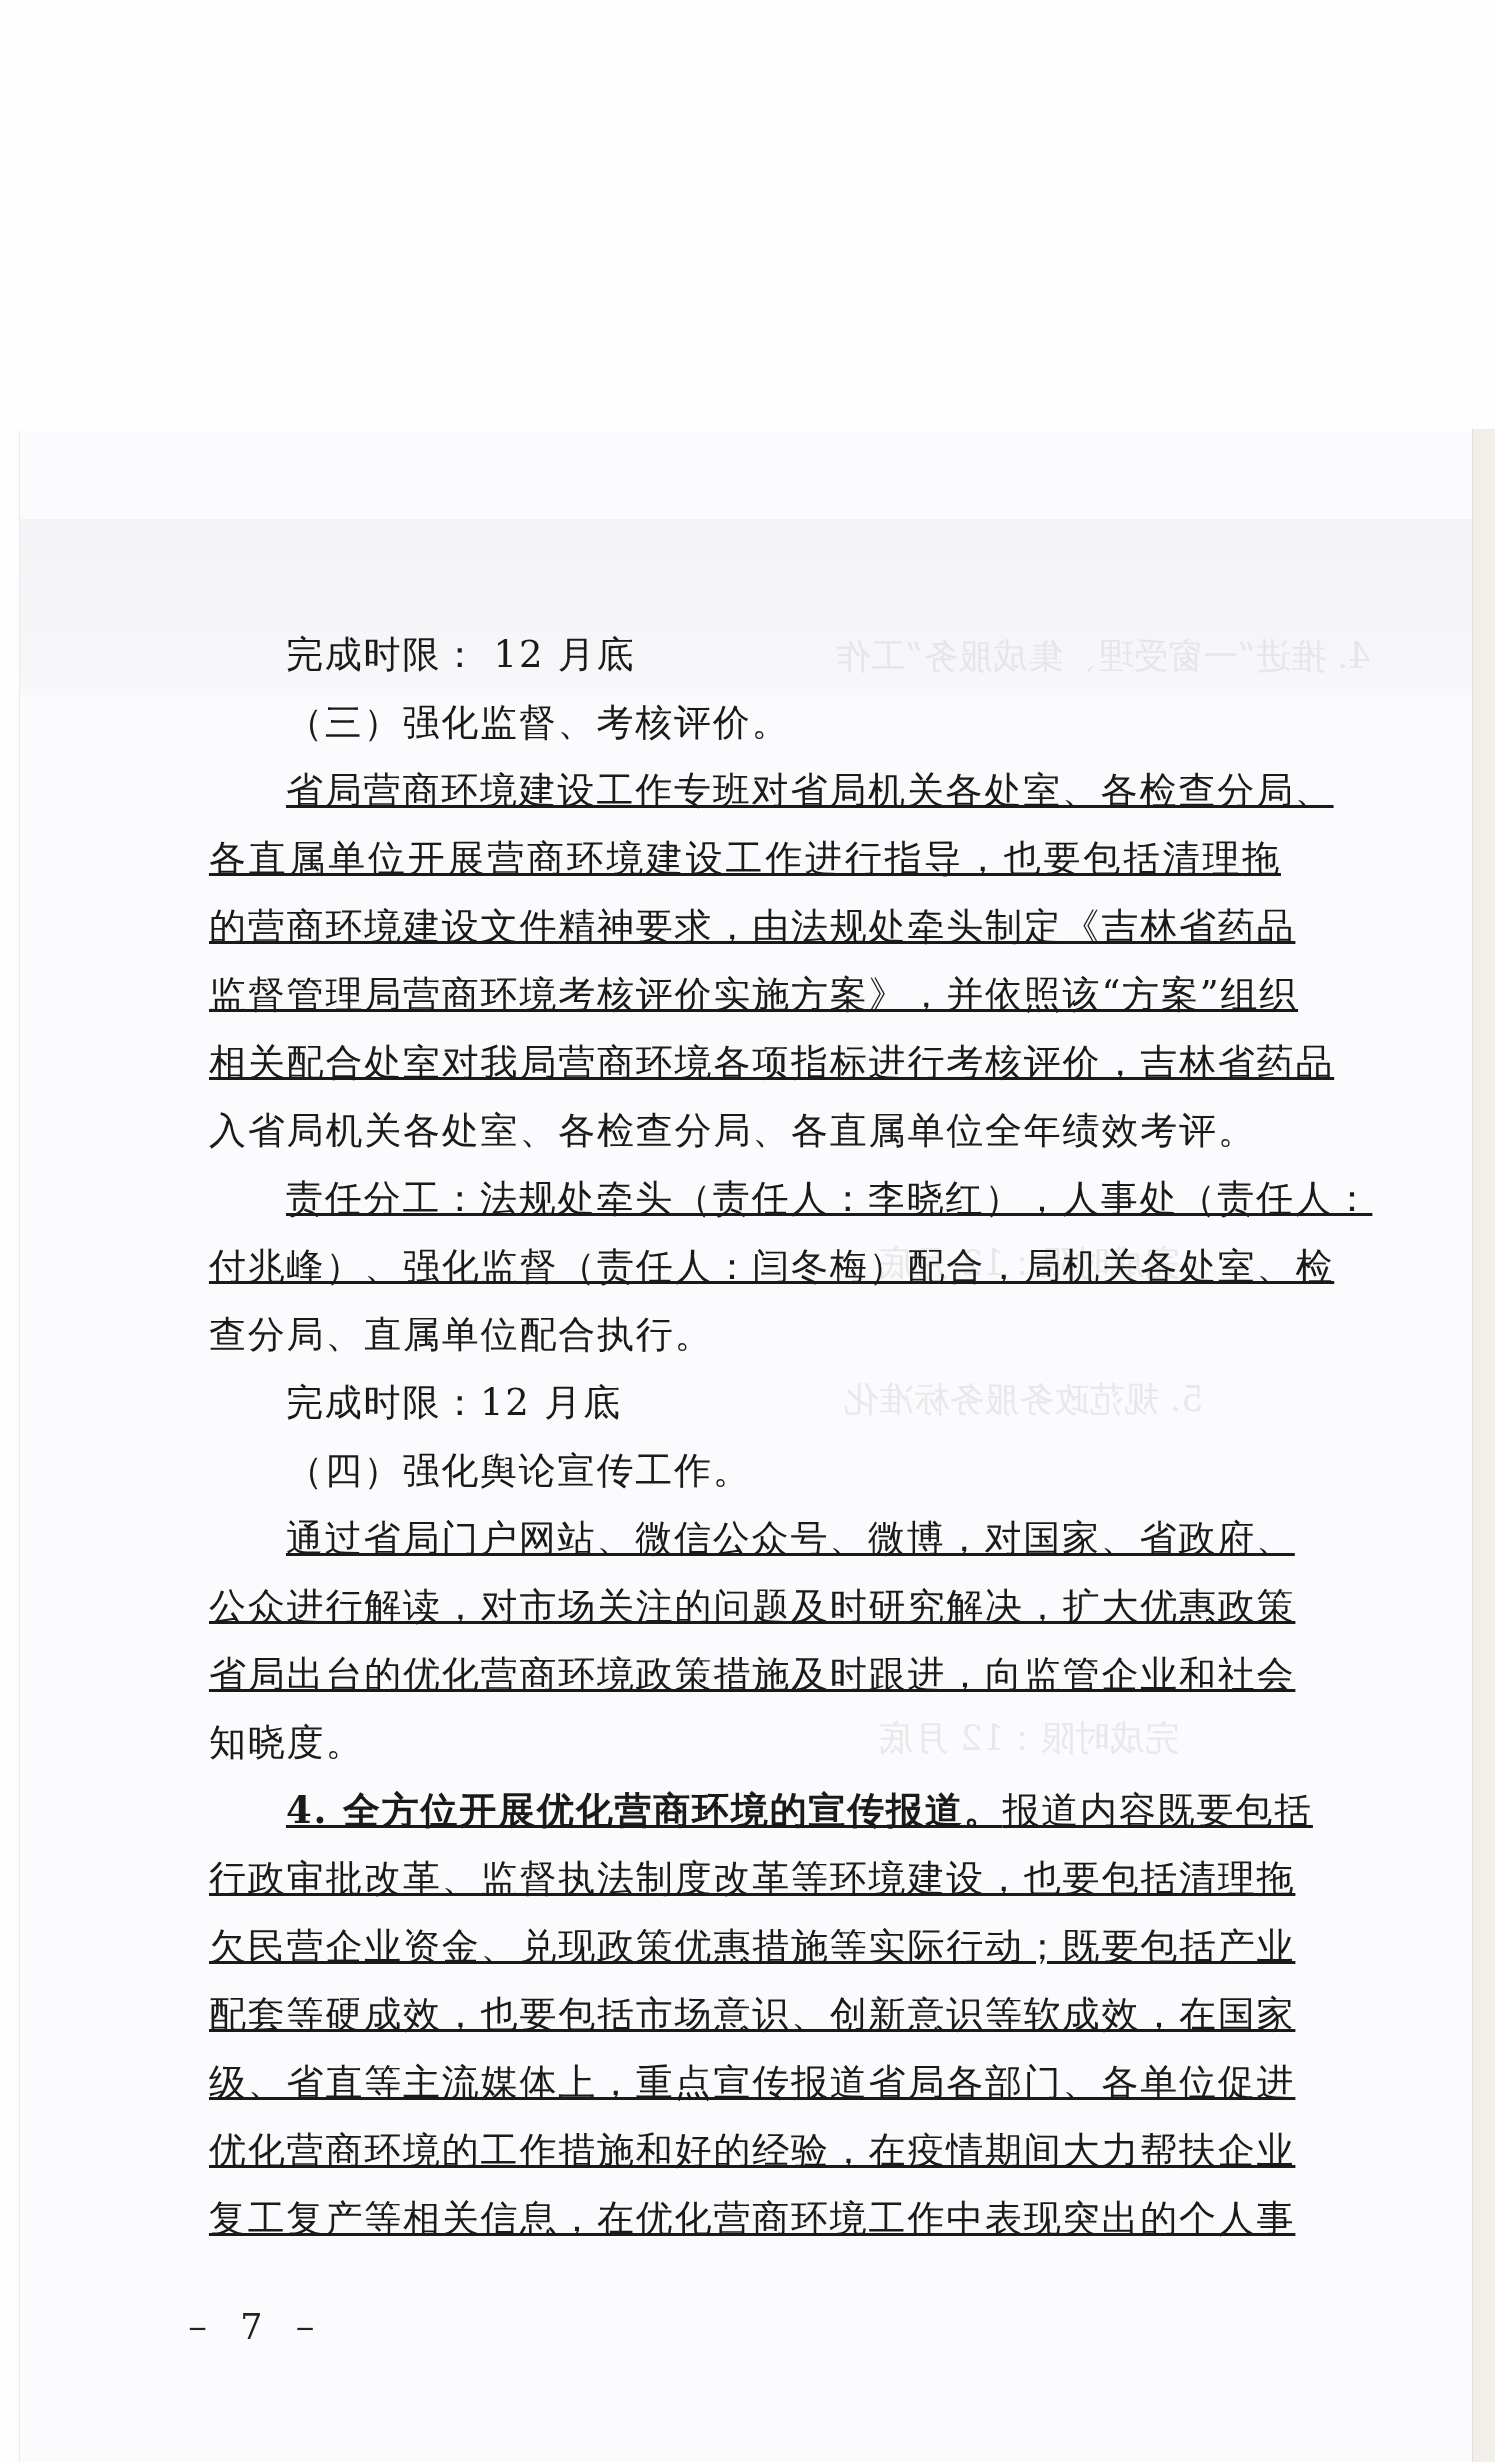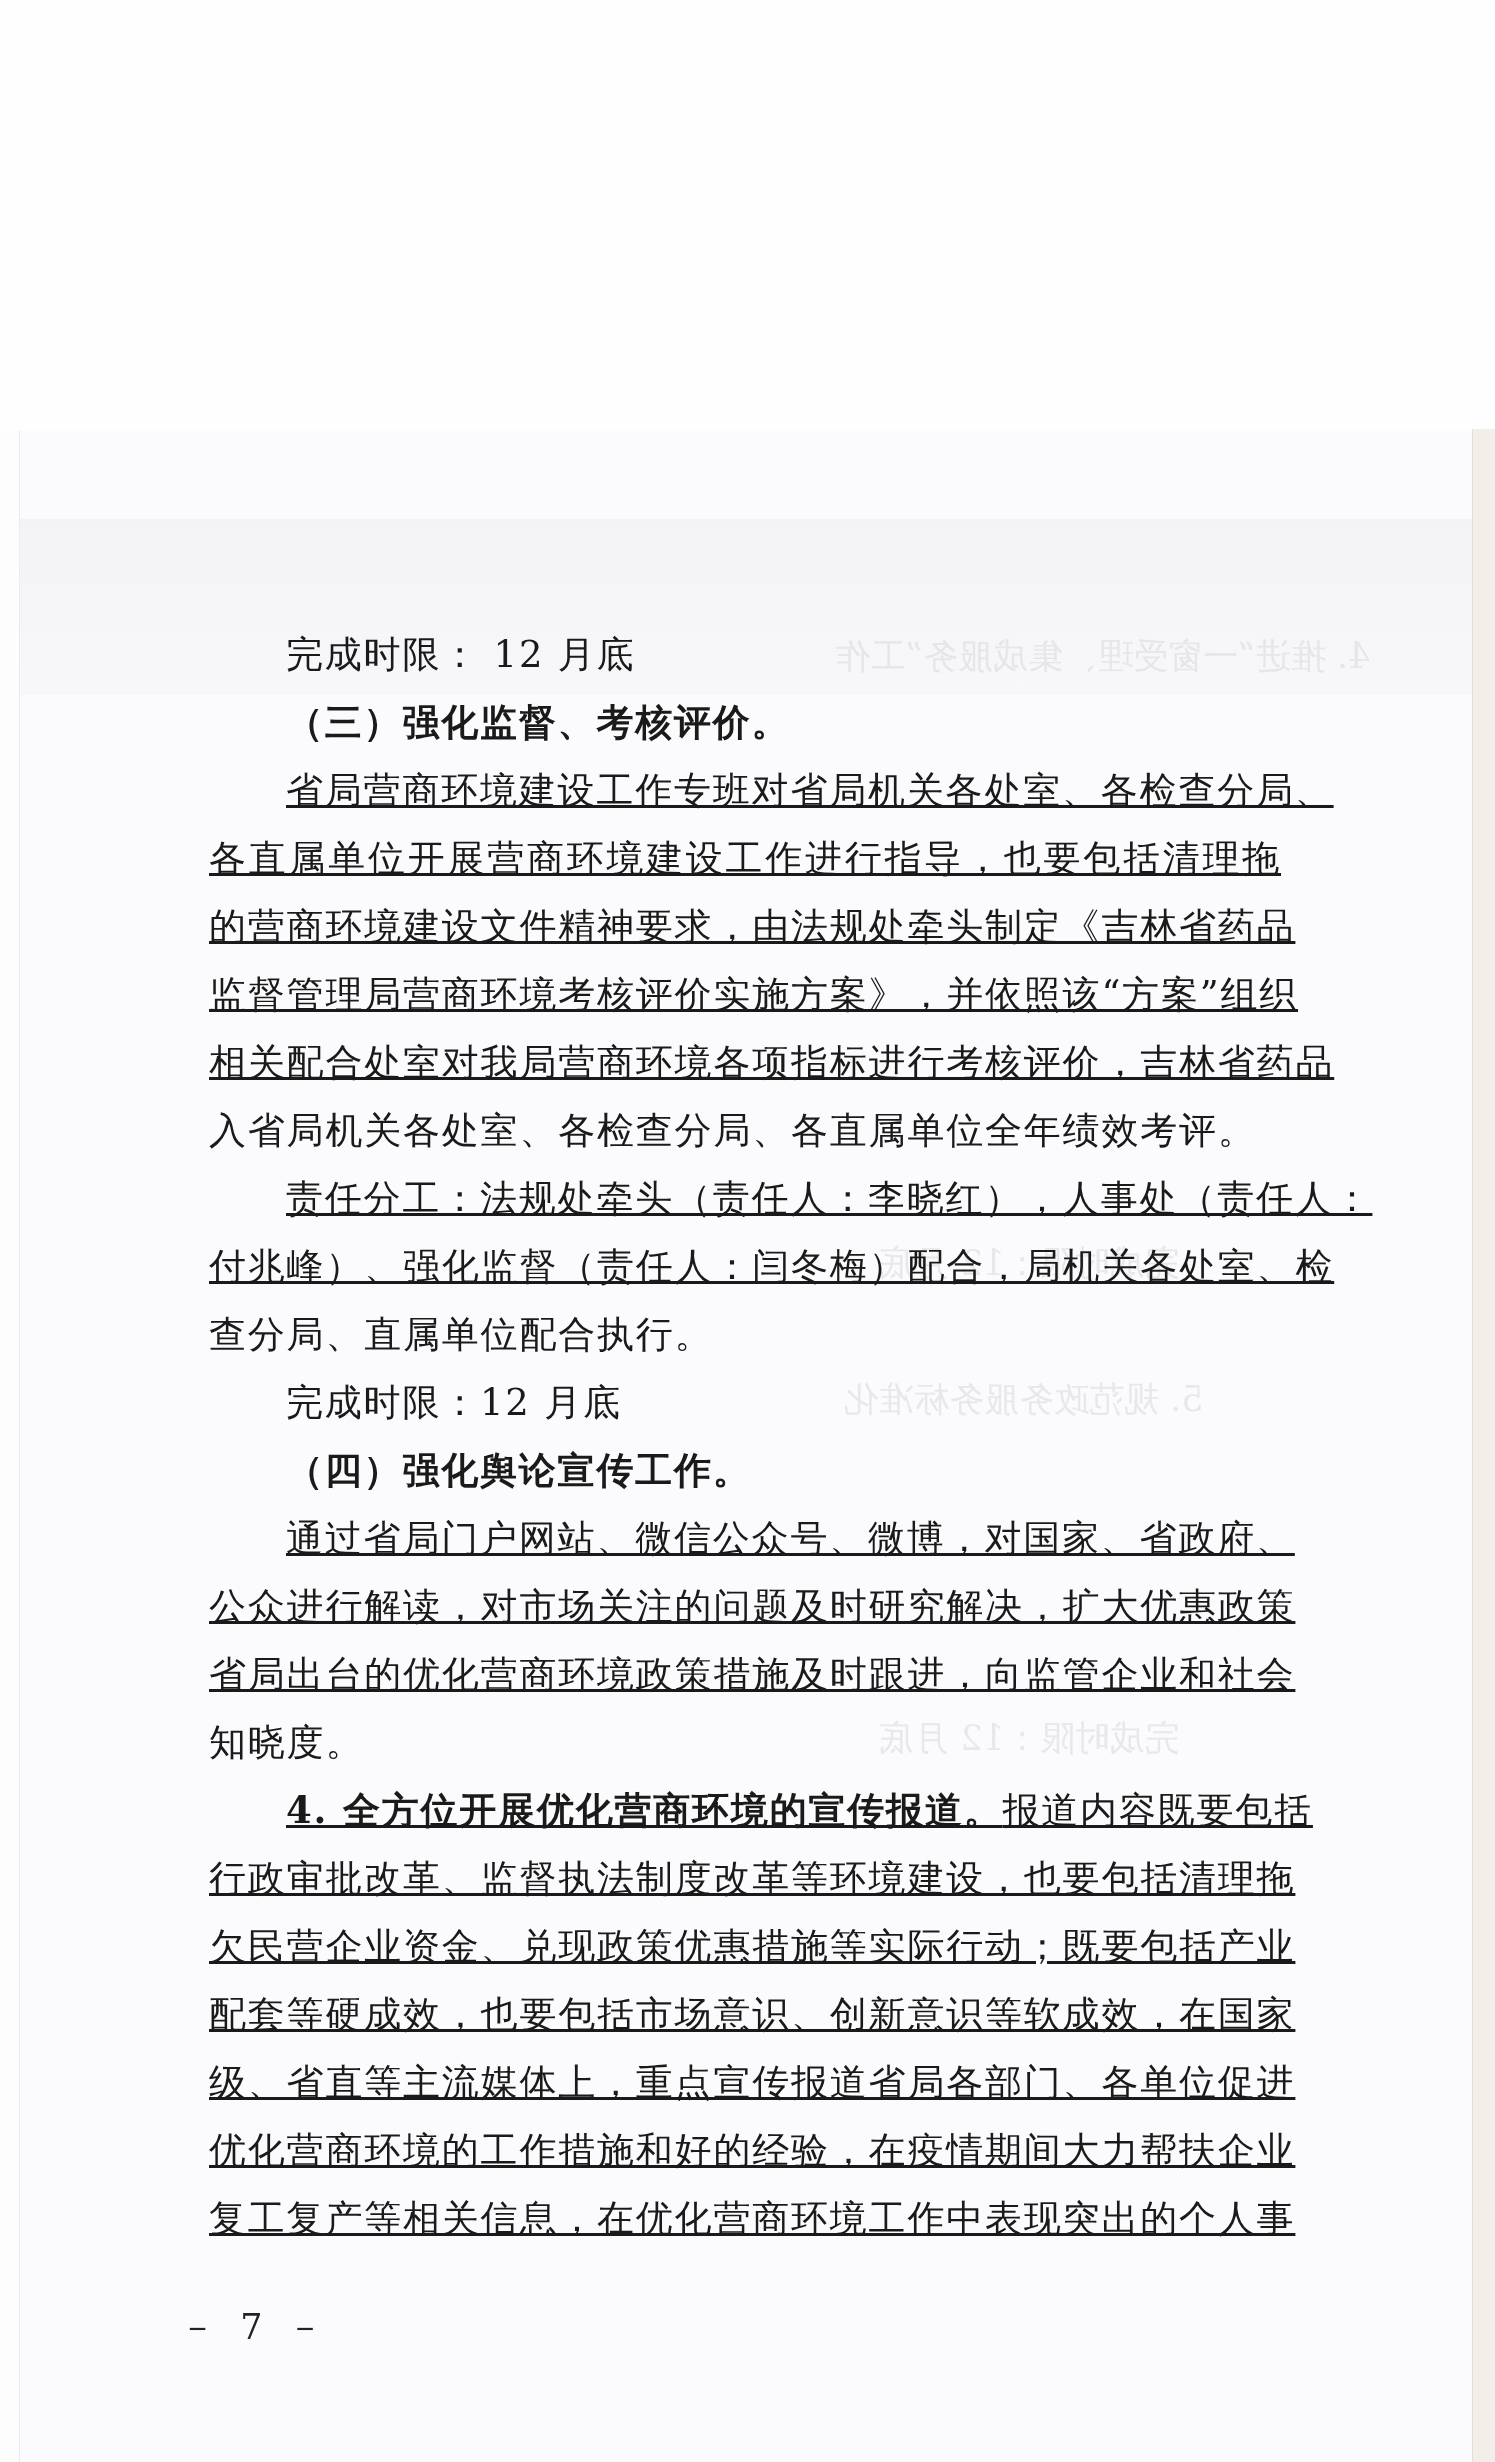--- a/index.html
+++ b/index.html
@@ -56,21 +56,21 @@
     white-space: nowrap;
     overflow: visible;
     margin-left: 29px;
   }
   .line.indent { padding-left: 77px; }
   .line.justify {
     text-align: justify;
     text-align-last: justify;
     text-decoration: underline;
   }
-  .heading { font-weight: bold; }
+  .heading { font-weight: normal; }
   .bold { font-weight: bold; }
   .page-number {
     position: absolute;
     left: 180px;
     top: 2304px;
     font-size: 35px;
     letter-spacing: 7px;
     color: #222;
   }
   .bleed {

